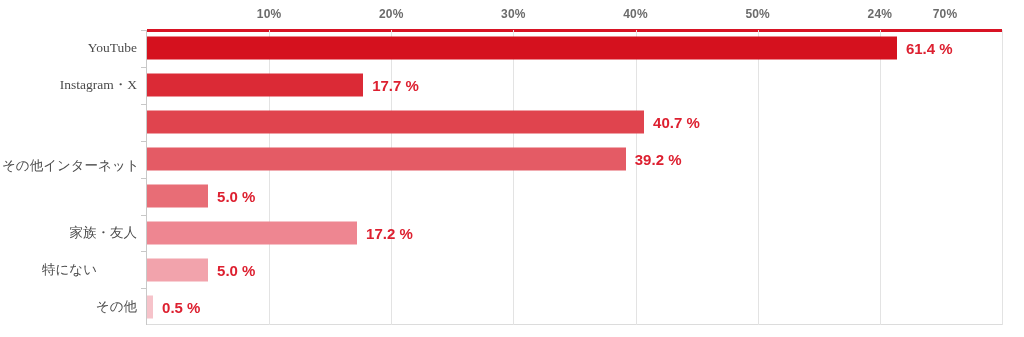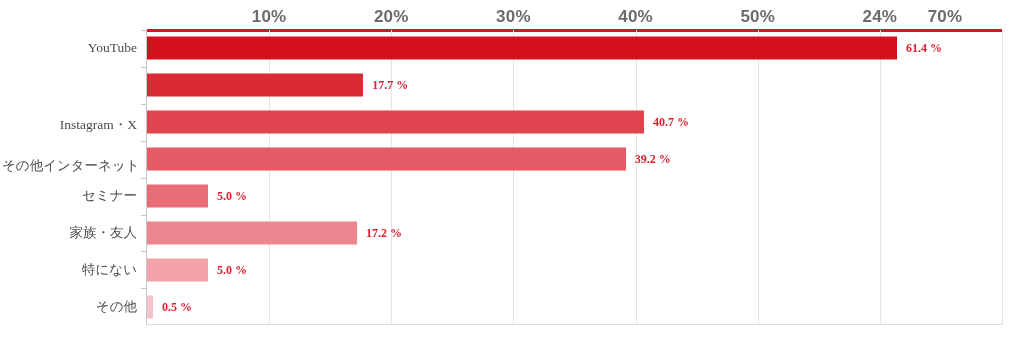--- a/index.html
+++ b/index.html
@@ -19,21 +19,21 @@
     width: 1024px;
     height: 337px;
     background: #ffffff;
   }
 
   
   .tick-label {
     position: absolute;
     top: 7px;
     transform: translateX(-50%);
-    font-size: 17px;
+    font-size: 12px;
     font-weight: 700;
     color: #6b6b6b;
     letter-spacing: 0.2px;
     white-space: nowrap;
     font-family: "Liberation Sans", sans-serif;
   }
 
   
   #plot-area {
     position: absolute;
@@ -102,25 +102,25 @@
     left: 0;
     top: 50%;
     transform: translateY(-50%);
     height: 23px;
   }
 
   .value-label {
     position: absolute;
     top: 50%;
     transform: translateY(-50%);
-    font-size: 12px;
+    font-size: 15px;
     font-weight: 700;
     color: #dd2030;
     white-space: nowrap;
-    font-family: Liberation Serif, serif;
+    font-family: Liberation Sans, sans-serif;
   }
 
   .y-tick {
     position: absolute;
     left: -6px;
     width: 6px;
     height: 1px;
     background: #c8c8c8;
   }
 </style>
@@ -155,50 +155,49 @@
       </div>
     <div id="bars">
         <div class="bar-row" style="top: 0px;">
           <div class="y-tick" style="top: 0px;"></div>
           <div class="cat-label" style="color: rgb(75, 75, 75); right: auto; left: -145px; width: 135px; text-align: right;">YouTube</div>
           <div class="bar" style="width: 749.94px; background: rgb(213, 17, 30);"></div>
           <div class="value-label" style="left: 758.94px; color: rgb(221, 32, 48);">61.4 %</div>
         </div>
         <div class="bar-row" style="top: 36.9px;">
           <div class="y-tick" style="top: 0px;"></div>
-          <div class="cat-label" style="color: rgb(75, 75, 75); right: auto; left: -145px; width: 135px; text-align: right; margin-top: 40px;">Instagram・X</div>
+          <div class="cat-label" style="color: rgb(75, 75, 75); right: auto; left: -145px; width: 135px; text-align: right;">Instagram・X</div>
           <div class="bar" style="width: 216.188px; background: rgb(219, 42, 54);"></div>
           <div class="value-label" style="left: 225.188px; color: rgb(221, 32, 48);">17.7 %</div>
         </div>
         <div class="bar-row" style="top: 73.8px;">
           <div class="y-tick" style="top: 0px;"></div>
           <div class="cat-label" style="color: rgb(75, 75, 75); right: auto; left: -145px; width: 135px; text-align: right; margin-top: 44px;">その他インターネット</div>
           <div class="bar" style="width: 497.11px; background: rgb(224, 68, 78);"></div>
           <div class="value-label" style="left: 506.11px; color: rgb(221, 32, 48);">40.7 %</div>
         </div>
         <div class="bar-row" style="top: 110.7px;">
           <div class="y-tick" style="top: 0px;"></div>
           <div class="bar" style="width: 478.789px; background: rgb(228, 91, 101);"></div>
           <div class="value-label" style="left: 487.789px; color: rgb(221, 32, 48);">39.2 %</div>
         </div>
         <div class="bar-row" style="top: 147.6px;">
           <div class="y-tick" style="top: 0px;"></div>
-          <div class="cat-label" style="color: rgb(75, 75, 75); right: auto; left: -145px; width: 135px; text-align: right;">セミナー</div>
           <div class="bar" style="width: 61.07px; background: rgb(232, 109, 118);"></div>
           <div class="value-label" style="left: 70.07px; color: rgb(221, 32, 48);">5.0 %</div>
         </div>
         <div class="bar-row" style="top: 184.5px;">
           <div class="y-tick" style="top: 0px;"></div>
           <div class="cat-label" style="color: rgb(75, 75, 75); right: auto; left: -145px; width: 135px; text-align: right;">家族・友人</div>
           <div class="bar" style="width: 210.081px; background: rgb(238, 134, 145);"></div>
           <div class="value-label" style="left: 219.081px; color: rgb(221, 32, 48);">17.2 %</div>
         </div>
         <div class="bar-row" style="top: 221.4px;">
           <div class="y-tick" style="top: 0px;"></div>
-          <div class="cat-label" style="color: rgb(75, 75, 75); right: auto; left: -145px; width: 135px; text-align: right;">特にない</div>
+          <div class="cat-label" style="color: rgb(75, 75, 75); right: auto; left: -145px; width: 135px; text-align: center;">特にない</div>
           <div class="bar" style="width: 61.07px; background: rgb(242, 163, 172);"></div>
           <div class="value-label" style="left: 70.07px; color: rgb(221, 32, 48);">5.0 %</div>
         </div>
         <div class="bar-row" style="top: 258.3px;">
           <div class="y-tick" style="top: 0px;"></div>
           <div class="cat-label" style="color: rgb(75, 75, 75); right: auto; left: -145px; width: 135px; text-align: right;">その他</div>
           <div class="bar" style="width: 6.107px; background: rgb(246, 195, 202);"></div>
           <div class="value-label" style="left: 15.107px; color: rgb(221, 32, 48);">0.5 %</div>
         </div>
       </div>

